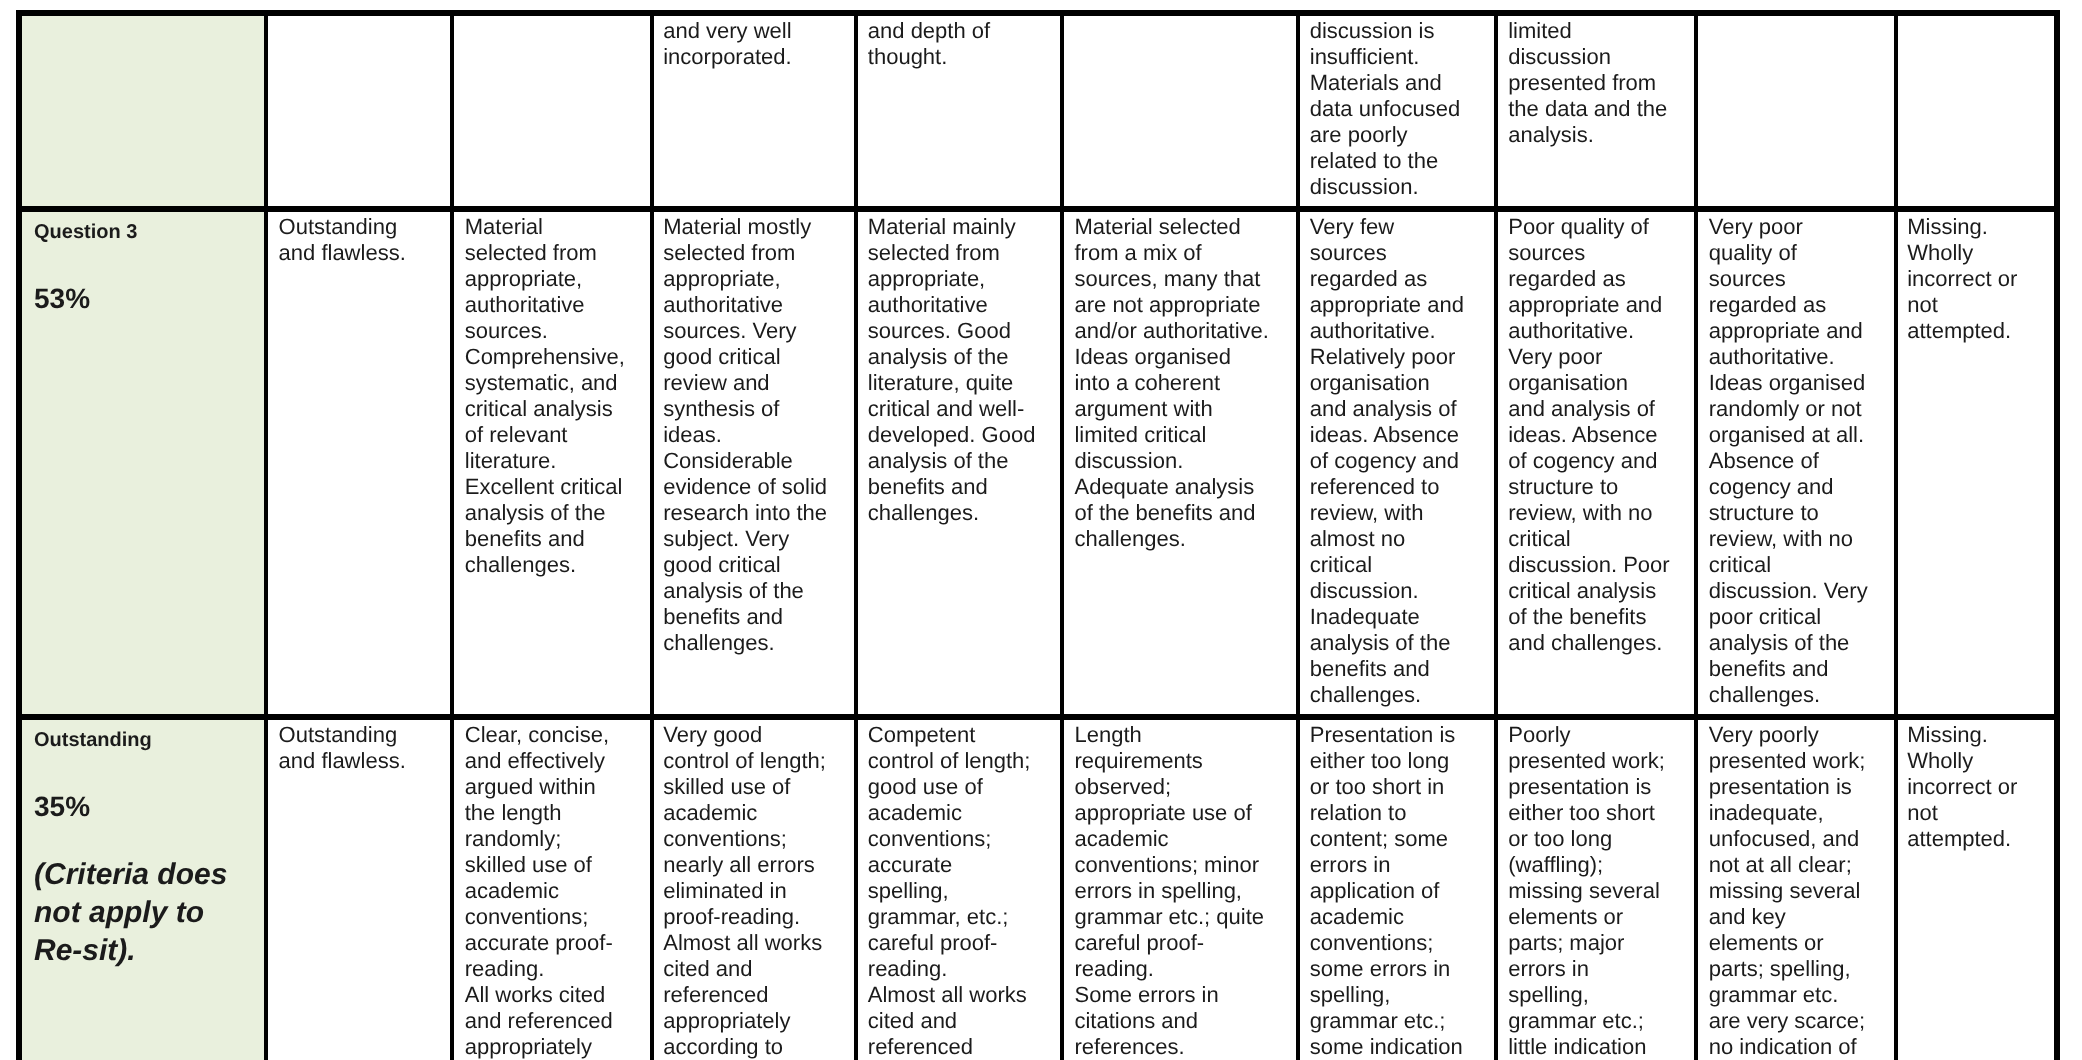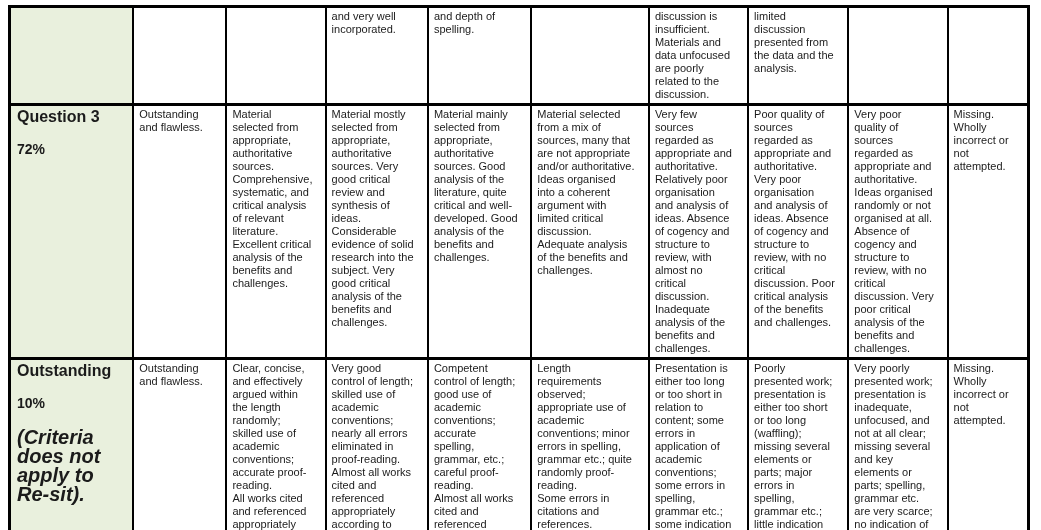--- a/index.html
+++ b/index.html
@@ -24,23 +24,23 @@
     font-size: 11px;
     line-height: 13px;
     overflow: hidden;
     margin-top: 20px;
   }
   td.crit { background: #e9f0dd; padding-left: 6px; }
   .row-partial td { height: 64px; }
   .row-q3 td { height: 222px; }
   .row-pres td { height: 210px; }
   .cell-text { white-space: pre-line; }
-  .crit-title { font-weight: bold; font-size: 16px; line-height: 17px; }
+  .crit-title { font-weight: bold; font-size: 10px; line-height: 17px; }
   .crit-weight { font-weight: bold; font-size: 14px; line-height: 17px; margin-top: 16px; }
-  .crit-note { font-weight: bold; font-style: italic; font-size: 20px; line-height: 19px; margin-top: 16px; }
+  .crit-note { font-weight: bold; font-style: italic; font-size: 15px; line-height: 19px; margin-top: 16px; }
 </style>
 </head>
 <body>
 
 <div class="page">
   <table class="rubric">
     <colgroup>
       <col style="width:121px">
         <col style="width:91px">
         <col style="width:97px">
@@ -61,21 +61,21 @@
       <td>
             <div class="cell-text"></div>
           </td>
       <td>
             <div class="cell-text"></div>
           </td>
       <td>
             <div class="cell-text">and very well incorporated.</div>
           </td>
       <td>
-            <div class="cell-text">and depth of spelling.</div>
+            <div class="cell-text">and depth of thought.</div>
           </td>
       <td>
             <div class="cell-text"></div>
           </td>
       <td>
             <div class="cell-text">discussion is insufficient.
 Materials and data unfocused are poorly related to the discussion.</div>
           </td>
       <td>
             <div class="cell-text">limited discussion presented from the data and the analysis.</div>
@@ -84,75 +84,75 @@
             <div class="cell-text"></div>
           </td>
       <td>
             <div class="cell-text"></div>
           </td>
     </tr>
 
     <tr class="row-q3">
       <td class="crit">
         <div class="crit-title">Question 3</div>
-        <div class="crit-weight">72%</div>
+        <div class="crit-weight">53%</div>
       </td>
       <td>
             <div class="cell-text">Outstanding and flawless.</div>
           </td>
       <td>
             <div class="cell-text">Material selected from appropriate, authoritative sources. Comprehensive, systematic, and critical analysis of relevant literature. Excellent critical analysis of the benefits and challenges.</div>
           </td>
       <td>
             <div class="cell-text">Material mostly selected from appropriate, authoritative sources. Very good critical review and synthesis of ideas. Considerable evidence of solid research into the subject. Very good critical analysis of the benefits and challenges.</div>
           </td>
       <td>
             <div class="cell-text">Material mainly selected from appropriate, authoritative sources. Good analysis of the literature, quite critical and well-developed. Good analysis of the benefits and challenges.</div>
           </td>
       <td>
             <div class="cell-text">Material selected from a mix of sources, many that are not appropriate and/or authoritative.
 Ideas organised into a coherent argument with limited critical discussion. Adequate analysis of the benefits and challenges.</div>
           </td>
       <td>
-            <div class="cell-text">Very few sources regarded as appropriate and authoritative. Relatively poor organisation and analysis of ideas. Absence of cogency and structure to review, with almost no critical discussion. Inadequate analysis of the benefits and challenges.</div>
+            <div class="cell-text">Very few sources regarded as appropriate and authoritative. Relatively poor organisation and analysis of ideas. Absence of cogency and referenced to review, with almost no critical discussion. Inadequate analysis of the benefits and challenges.</div>
           </td>
       <td>
             <div class="cell-text">Poor quality of sources regarded as appropriate and authoritative. Very poor organisation and analysis of ideas. Absence of cogency and structure to review, with no critical discussion. Poor critical analysis of the benefits and challenges.</div>
           </td>
       <td>
             <div class="cell-text">Very poor quality of sources regarded as appropriate and authoritative. Ideas organised randomly or not organised at all. Absence of cogency and structure to review, with no critical discussion. Very poor critical analysis of the benefits and challenges.</div>
           </td>
       <td>
             <div class="cell-text">Missing. Wholly incorrect or not attempted.</div>
           </td>
     </tr>
 
     <tr class="row-pres">
       <td class="crit">
         <div class="crit-title">Outstanding</div>
-        <div class="crit-weight">10%</div>
+        <div class="crit-weight">35%</div>
         <div class="crit-note">(Criteria does not apply to Re-sit).</div>
       </td>
       <td>
             <div class="cell-text">Outstanding and flawless.</div>
           </td>
       <td>
             <div class="cell-text">Clear, concise, and effectively argued within the length randomly; skilled use of academic conventions; accurate proof-reading.
 All works cited and referenced appropriately according to Harvard format.</div>
           </td>
       <td>
             <div class="cell-text">Very good control of length; skilled use of academic conventions; nearly all errors eliminated in proof-reading.
 Almost all works cited and referenced appropriately according to Harvard format.</div>
           </td>
       <td>
             <div class="cell-text">Competent control of length; good use of academic conventions; accurate spelling, grammar, etc.; careful proof-reading.
 Almost all works cited and referenced appropriately according to Harvard format.</div>
           </td>
       <td>
-            <div class="cell-text">Length requirements observed; appropriate use of academic conventions; minor errors in spelling, grammar etc.; quite randomly proof-reading.
+            <div class="cell-text">Length requirements observed; appropriate use of academic conventions; minor errors in spelling, grammar etc.; quite careful proof-reading.
 Some errors in citations and references.</div>
           </td>
       <td>
             <div class="cell-text">Presentation is either too long or too short in relation to content; some errors in application of academic conventions; some errors in spelling, grammar etc.; some indication of proof-reading.
 Significant errors in citations and references.</div>
           </td>
       <td>
             <div class="cell-text">Poorly presented work; presentation is either too short or too long (waffling); missing several elements or parts; major errors in spelling, grammar etc.; little indication of proof-reading.
 Major errors in citations and references.</div>
           </td>

